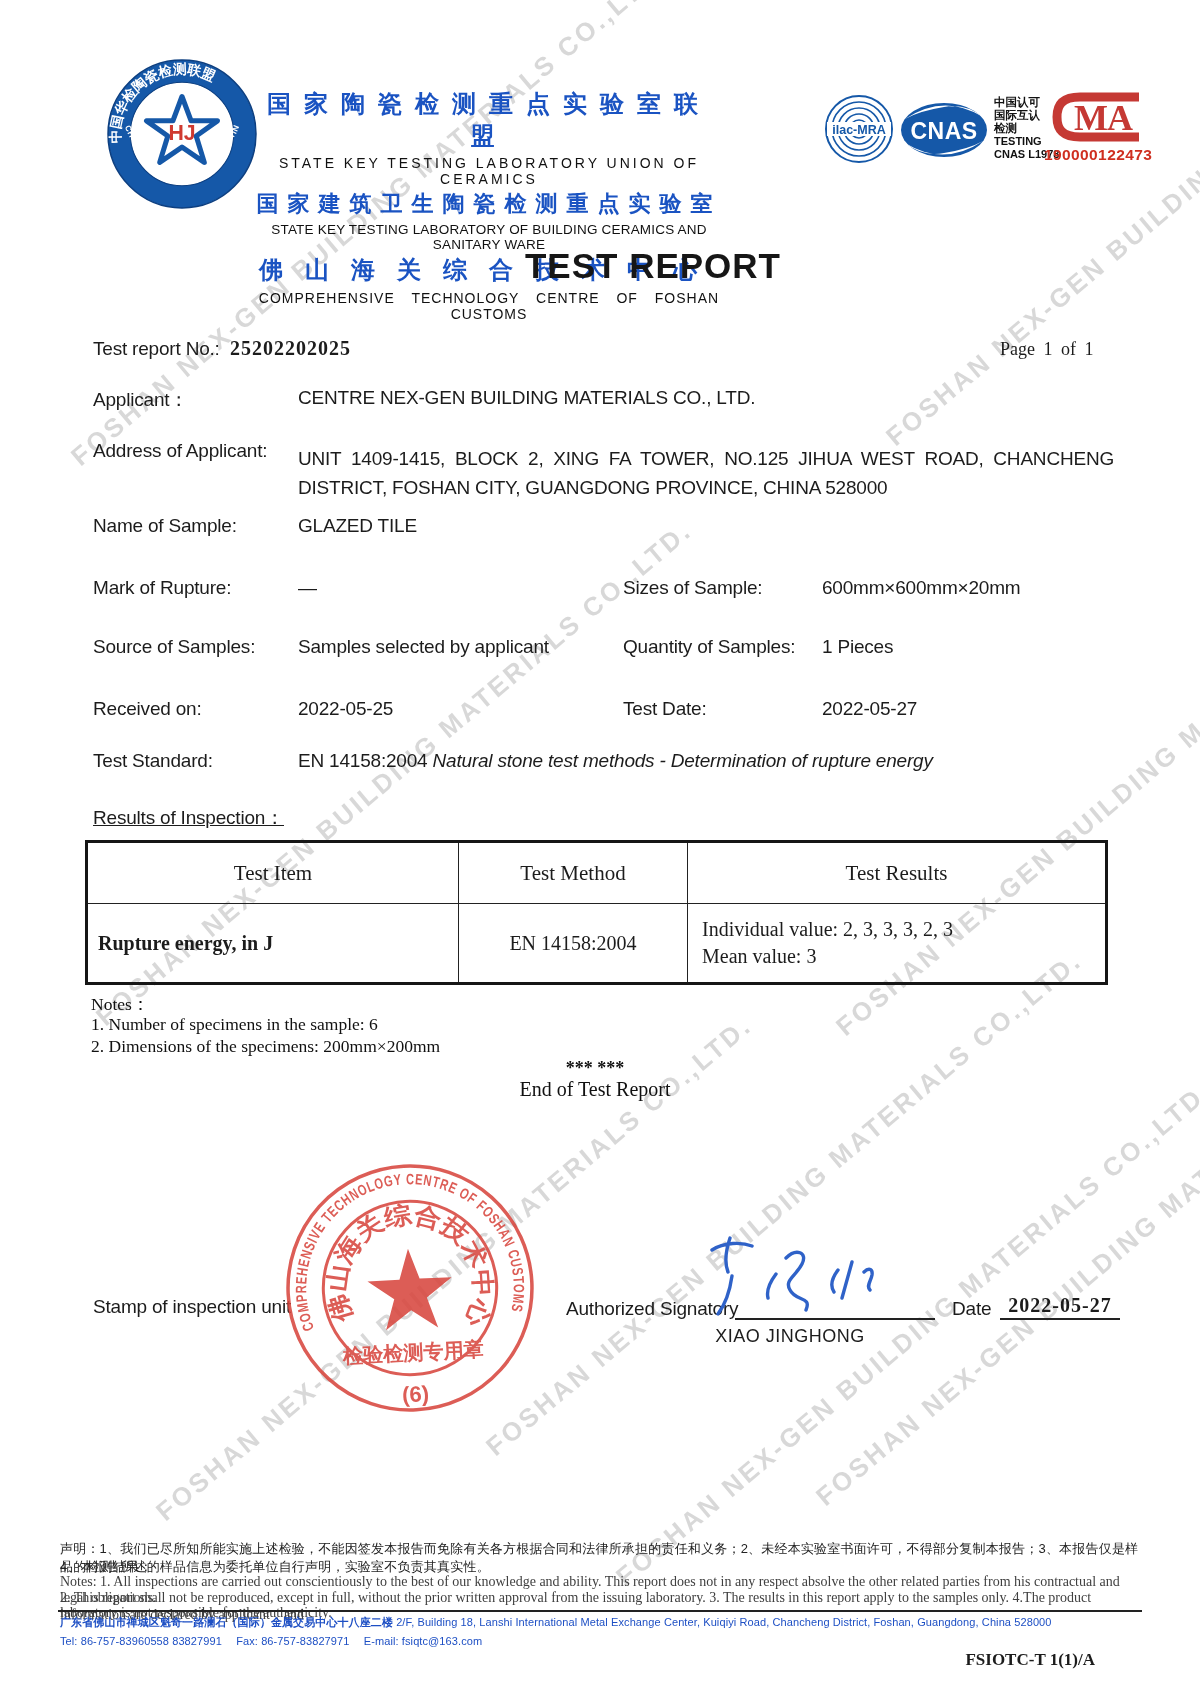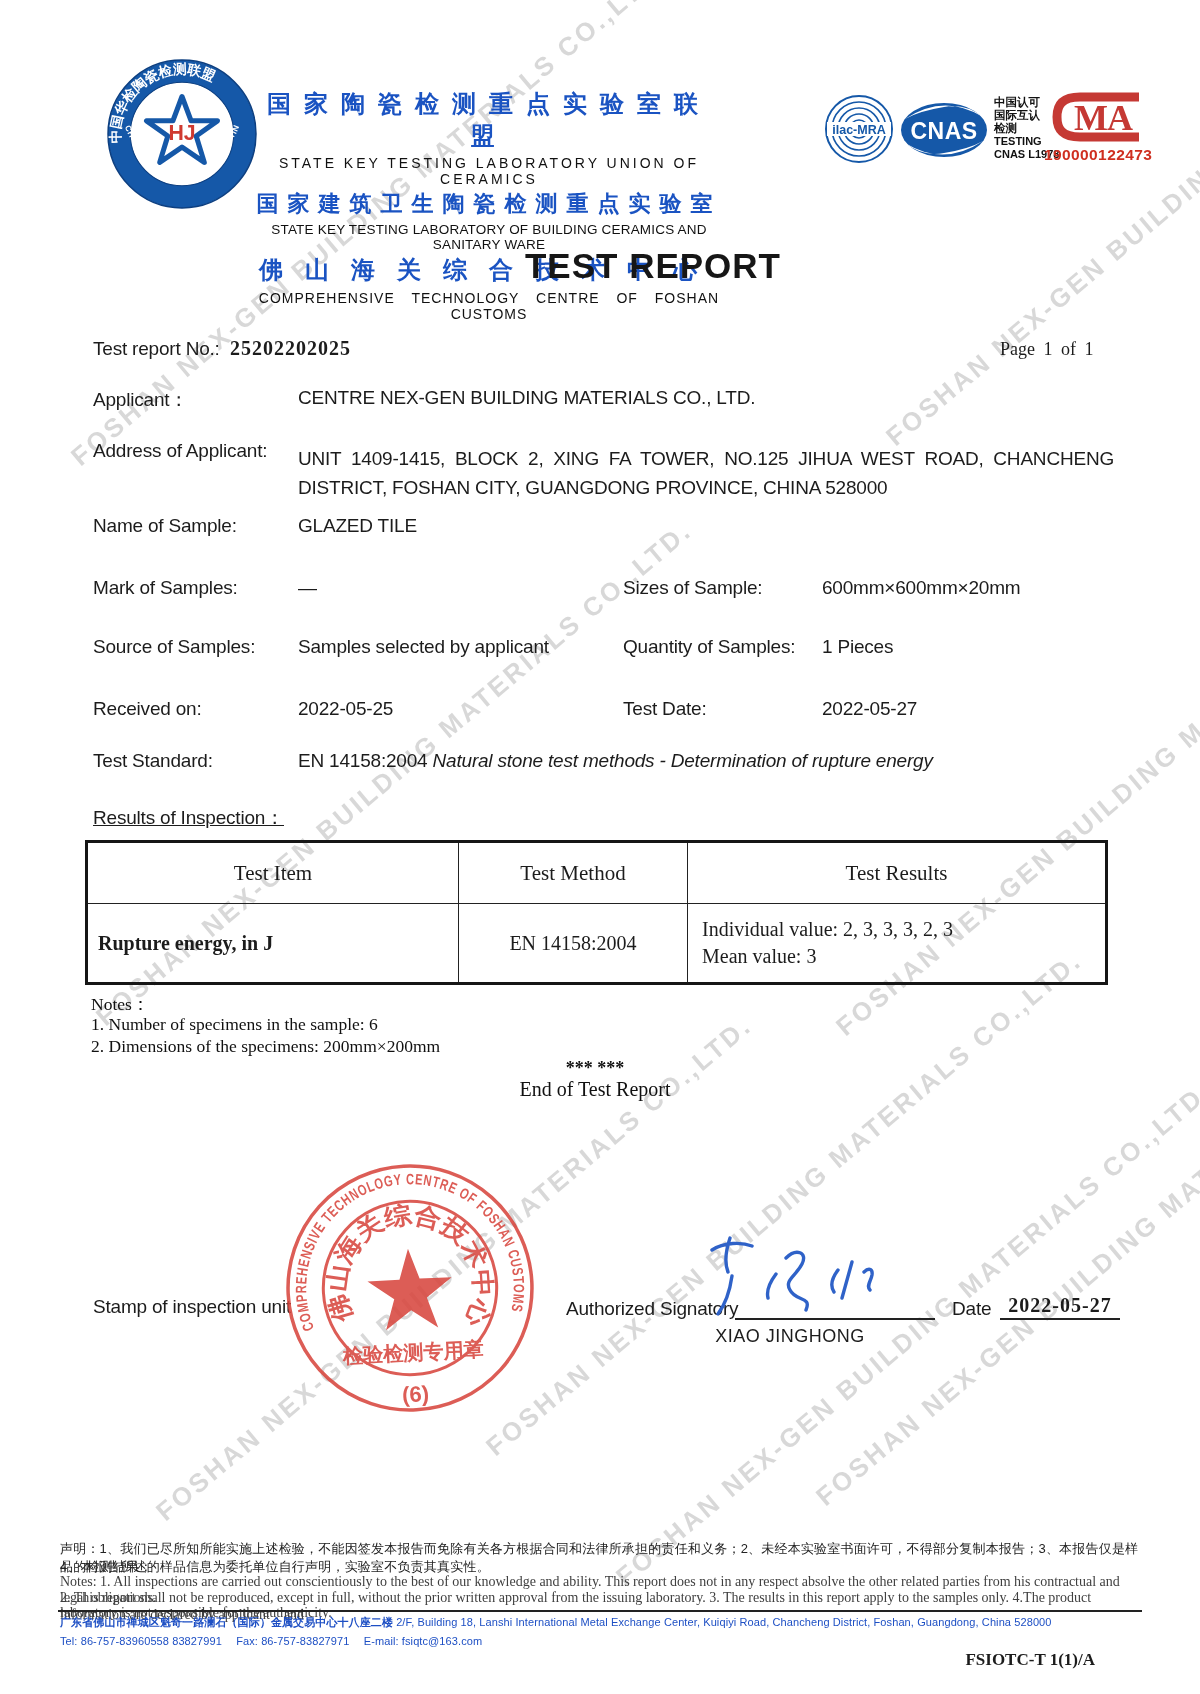--- a/index.html
+++ b/index.html
@@ -152,21 +152,21 @@
 
   <span class="abs lbl" style="left:93px;top:387px">Applicant：</span>
   <span class="abs val" style="left:298px;top:387px">CENTRE NEX-GEN BUILDING MATERIALS CO., LTD.</span>
 
   <span class="abs lbl" style="left:93px;top:440px">Address of Applicant:</span>
   <div class="abs val addr" style="left:298px;top:424px">UNIT 1409-1415, BLOCK 2, XING FA TOWER, NO.125 JIHUA WEST ROAD, CHANCHENG DISTRICT, FOSHAN CITY, GUANGDONG PROVINCE, CHINA 528000</div>
 
   <span class="abs lbl" style="left:93px;top:515px">Name of Sample:</span>
   <span class="abs val" style="left:298px;top:515px">GLAZED TILE</span>
 
-  <span class="abs lbl" style="left:93px;top:577px">Mark of Samples:</span>
+  <span class="abs lbl" style="left:93px;top:577px">Mark of Rupture:</span>
   <span class="abs val" style="left:298px;top:577px">—</span>
   <span class="abs lbl" style="left:623px;top:577px">Sizes of Sample:</span>
   <span class="abs val" style="left:822px;top:577px">600mm×600mm×20mm</span>
 
   <span class="abs lbl" style="left:93px;top:636px">Source of Samples:</span>
   <span class="abs val" style="left:298px;top:636px">Samples selected by applicant</span>
   <span class="abs lbl" style="left:623px;top:636px">Quantity of Samples:</span>
   <span class="abs val" style="left:822px;top:636px">1 Pieces</span>
 
   <span class="abs lbl" style="left:93px;top:698px">Received on:</span>

